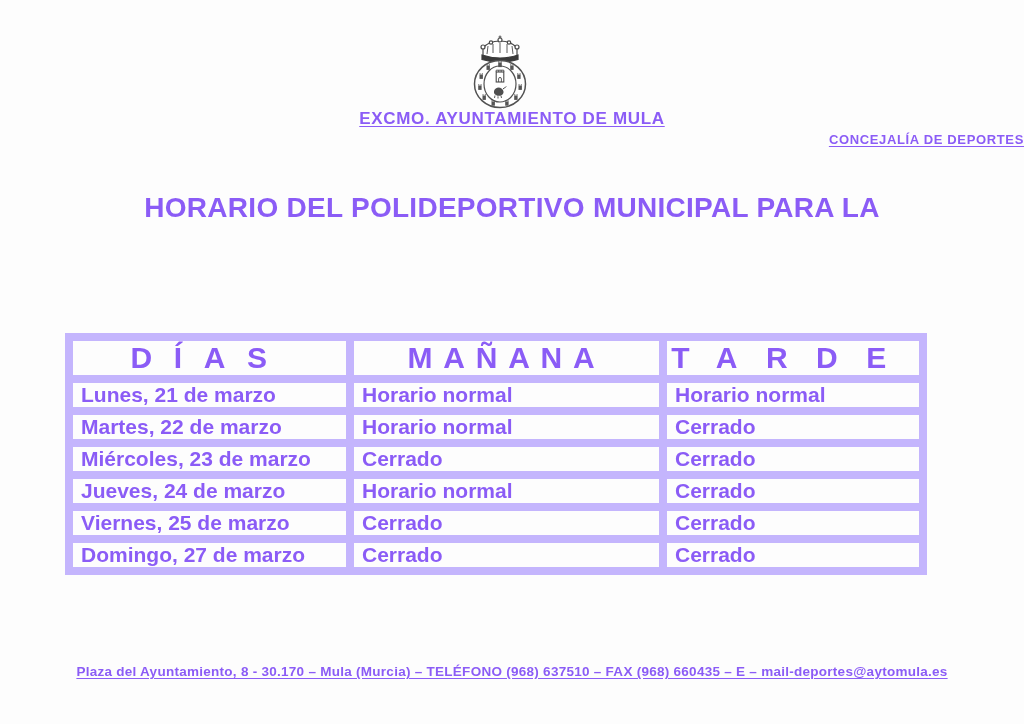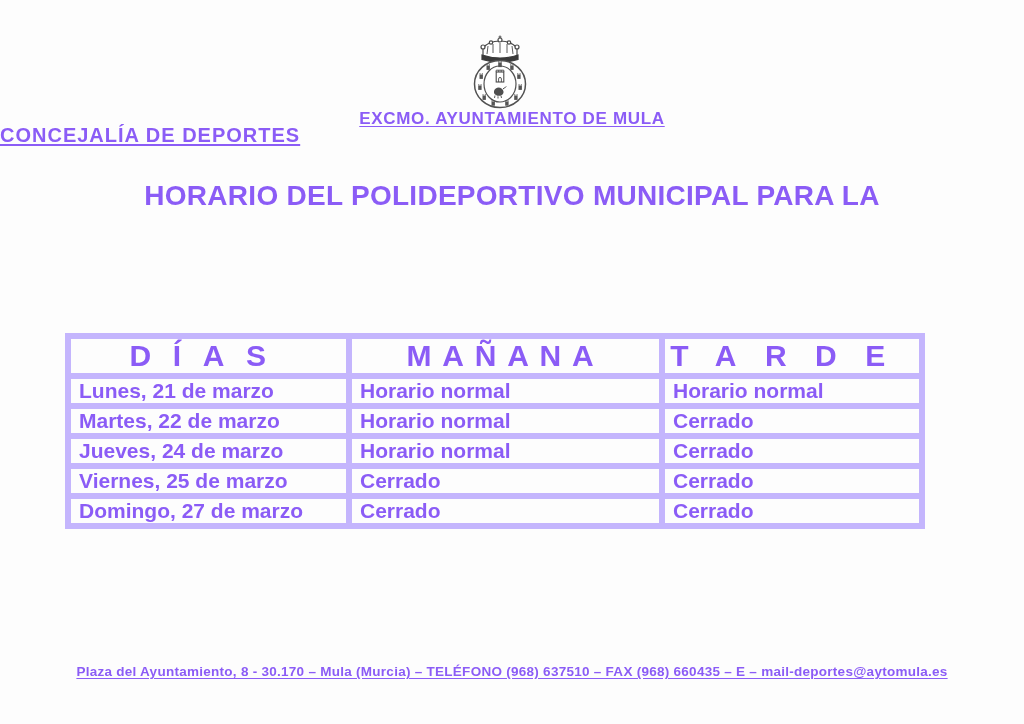--- a/index.html
+++ b/index.html
@@ -29,34 +29,34 @@
     width: 100%;
     text-align: center;
     font-size: 17px;
     font-weight: bold;
     letter-spacing: 0.04em;
     text-decoration: underline;
     text-underline-offset: 2px;
   }
   .dept-line {
     position: absolute;
-    top: 124px;
-    left: 0;
-    width: 100%;
-    text-align: left;
-    font-size: 20px;
+    top: 132px;
+    left: 0;
+    width: 100%;
+    text-align: right;
+    font-size: 13px;
     font-weight: bold;
     letter-spacing: 0.05em;
     text-decoration: underline;
     text-underline-offset: 2px;
   }
   
   .title-line1 {
     position: absolute;
-    top: 180px;
+    top: 192px;
     left: 0;
     width: 100%;
     text-align: center;
     font-size: 28px;
     font-weight: bold;
     letter-spacing: 0.01em;
   }
   .title-line2 {
     position: absolute;
     top: 260px;
@@ -73,21 +73,21 @@
     left: 65px;
     top: 333px;
     width: 854px;
   }
   table.schedule {
     width: 100%;
     border-collapse: collapse;
     table-layout: fixed;
   }
   table.schedule th, table.schedule td {
-    border: 6px solid #c4b5fd;
+    border: 8px solid #c4b5fd;
     font-weight: bold;
     overflow: hidden;
     white-space: nowrap;
   }
   table.schedule th {
     height: 40px;
     font-size: 30px;
     text-align: center;
     vertical-align: middle;
     padding: 0 2px;
@@ -210,20 +210,25 @@
             <td>Lunes, 21 de marzo</td>
             <td>Horario normal</td>
             <td>Horario normal</td>
           </tr>
           <tr>
             <td>Martes, 22 de marzo</td>
             <td>Horario normal</td>
             <td>Cerrado</td>
           </tr>
           <tr>
+            <td>Miércoles, 23 de marzo</td>
+            <td>Cerrado</td>
+            <td>Cerrado</td>
+          </tr>
+          <tr>
             <td>Jueves, 24 de marzo</td>
             <td>Horario normal</td>
             <td>Cerrado</td>
           </tr>
           <tr>
             <td>Viernes, 25 de marzo</td>
             <td>Cerrado</td>
             <td>Cerrado</td>
           </tr>
           <tr>

